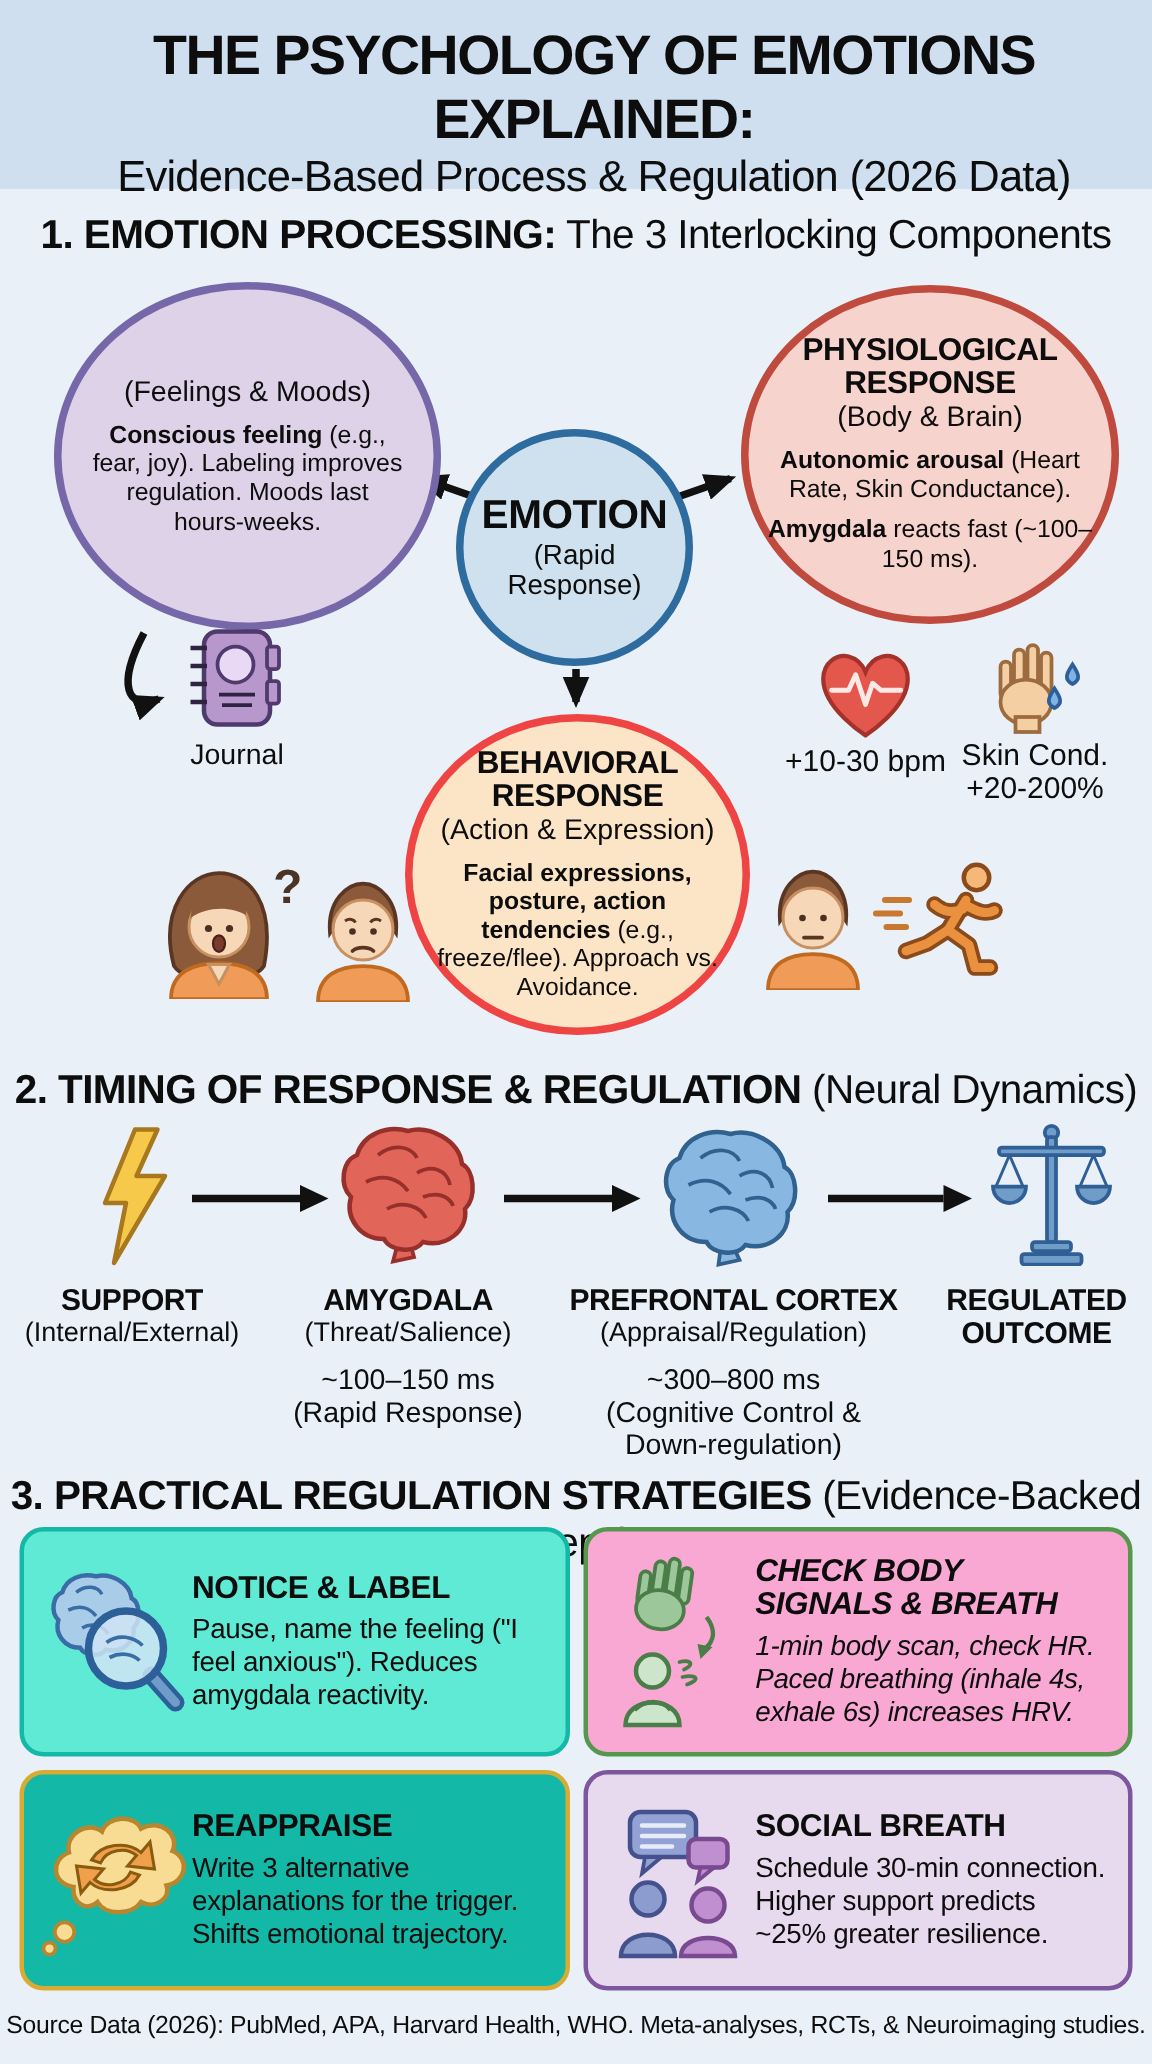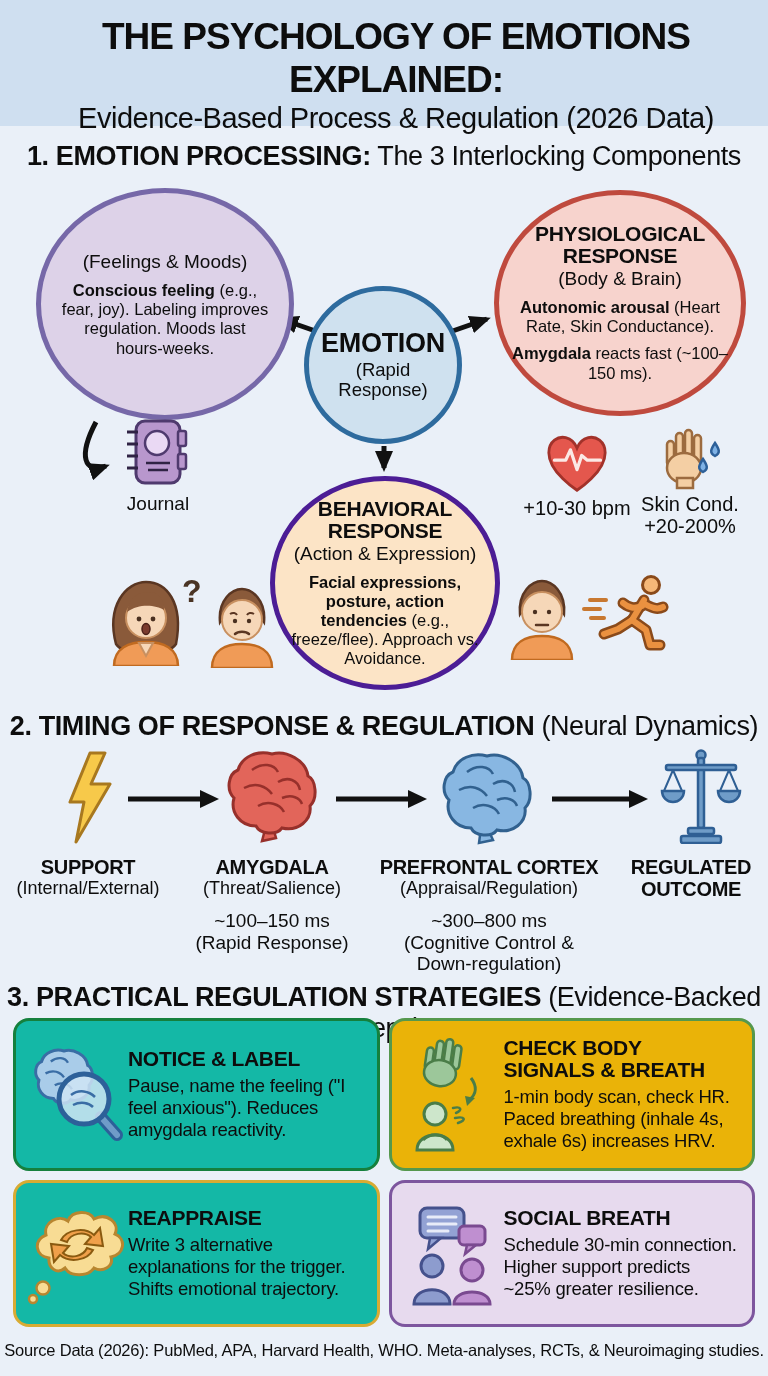--- a/index.html
+++ b/index.html
@@ -22,41 +22,41 @@
     justify-content:center;text-align:center;box-sizing:border-box;}
   .c-title{font-weight:800;font-size:21px;line-height:1.05;letter-spacing:-0.3px;}
   .c-sub{font-size:19px;line-height:1.1;margin-top:2px;}
   .c-body{font-size:16.5px;line-height:1.16;margin-top:8px;}
   .c-body b{font-weight:800;}
   #circle-subjective{left:36px;top:12px;width:258px;height:232px;background:#ddd2e8;border:5px solid #7668a8;padding:0 20px;}
   #circle-physiological{left:494px;top:14px;width:252px;height:226px;background:#f7d3cd;border:5px solid #bf4a3e;padding:0 12px;}
   #circle-emotion{left:304px;top:110px;width:158px;height:158px;background:#cfe1ef;border:5px solid #2e6b9e;padding:0 6px;}
   #circle-emotion .c-title{font-size:27px;}
   #circle-emotion .c-sub{font-size:18.5px;}
-  #circle-behavioral{left:270px;top:300px;width:230px;height:214px;background:#fce4c6;border:5px solid #4c1d95;padding:0 16px;}
+  #circle-behavioral{left:270px;top:300px;width:230px;height:214px;background:#fce4c6;border:5px solid #ef4444;padding:0 16px;}
   .diagram-arrows{position:absolute;left:0;top:0;pointer-events:none;}
   .dgroup{position:absolute;display:flex;flex-direction:column;align-items:center;}
   .dlabel{font-size:19px;line-height:1.12;margin-top:3px;text-align:center;}
   
   .flow{position:relative;height:100px;}
   .flow > *{position:absolute;}
   .flow-labels{position:relative;height:126px;}
   .fl{position:absolute;text-align:center;}
   .fl .ft{font-weight:800;font-size:20px;line-height:1.1;letter-spacing:-0.3px;}
   .fl .fs{font-size:18px;line-height:1.15;}
   .fl .fm{font-size:19px;line-height:1.15;margin-top:11px;}
   
   .cards{display:grid;grid-template-columns:1fr 1fr;grid-template-rows:153px 147px;gap:9px;padding:0 13px;}
   .card{border-radius:16px;display:flex;align-items:center;box-sizing:border-box;padding:8px 14px 8px 10px;}
   .card-icon{flex:0 0 102px;display:flex;justify-content:center;}
   .card-text{flex:1;}
   .card-title{font-weight:800;font-size:21px;line-height:1.08;letter-spacing:-0.3px;margin-bottom:4px;}
   .card-body{font-size:18.5px;line-height:1.2;letter-spacing:-0.2px;}
-  #card-notice{background:#14b8a6;border:3px solid #15803d;}
-  #card-breath{background:#eab308;border:3px solid #55984d;}
+  #card-notice{background:#5eead4;border:3px solid #14b8a6;}
+  #card-breath{background:#f9a8d4;border:3px solid #55984d;font-style:italic;}
   #card-reappraise{background:#14b8a6;border:3px solid #d8ab33;}
   #card-social{background:#e7daee;border:3px solid #7d569e;}
   
   .footer{height:49px;line-height:46px;text-align:center;font-size:16.5px;letter-spacing:-0.2px;}
 </style>
 </head>
 <body>
 
 <div class="wrap">
 

